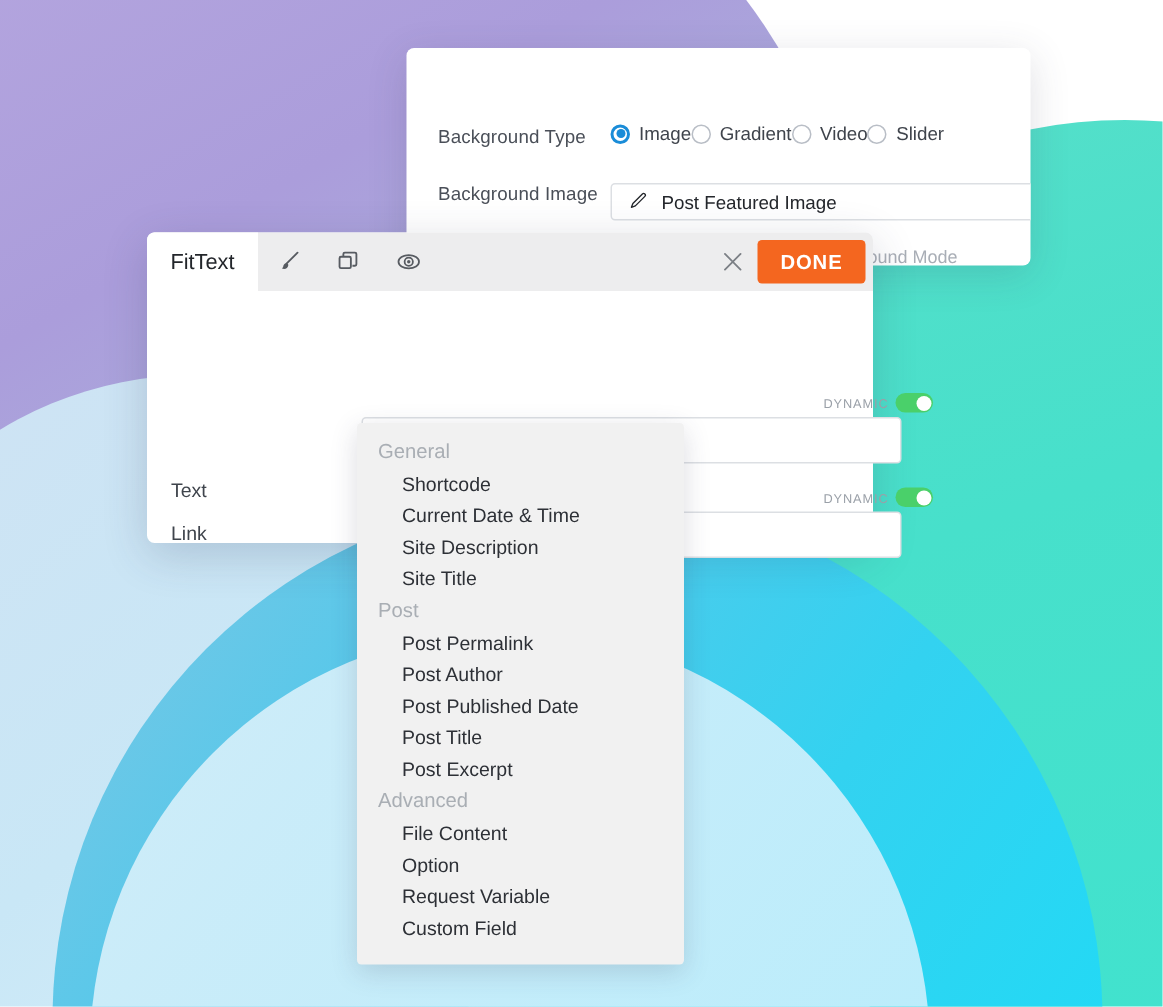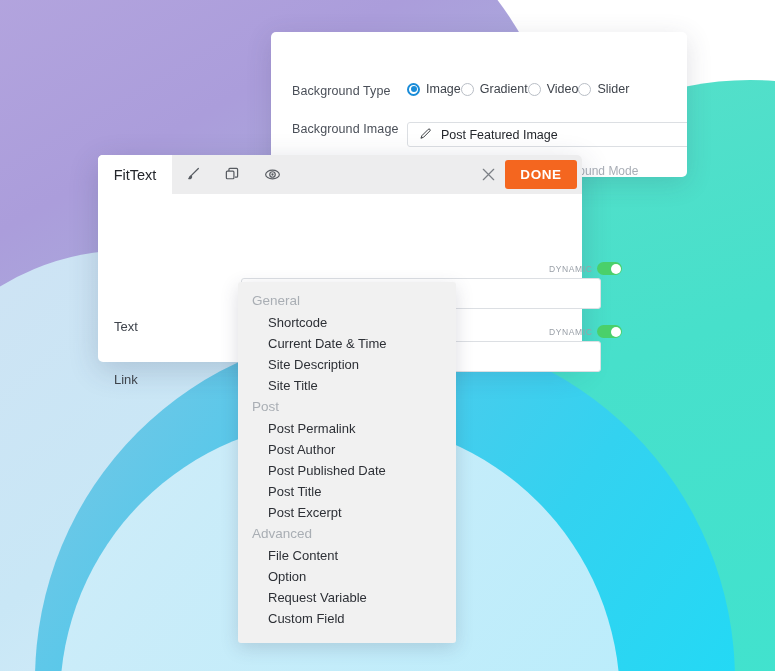--- a/index.html
+++ b/index.html
@@ -282,21 +282,21 @@
   }
 
   #ft-body { position: relative; height: 168px; }
   .ft-label {
     position: absolute;
     left: 16px;
     font-size: 13px;
     color: #3f444c;
   }
   .label-text { top: 91px; margin-top: 34px; }
-  .label-link { top: 154px; margin-top: 24px; }
+  .label-link { top: 154px; }
 
   .ft-dyn-text  { left: 419px; top: 68px; }
   .ft-dyn-link  { left: 419px; top: 131px; }
 
   .ft-input-text {
     left: 143px; top: 84px; width: 360px; height: 31px;
     font-size: 14px;
   }
   .ft-input-link {
     left: 143px; top: 147px; width: 360px; height: 31px;

